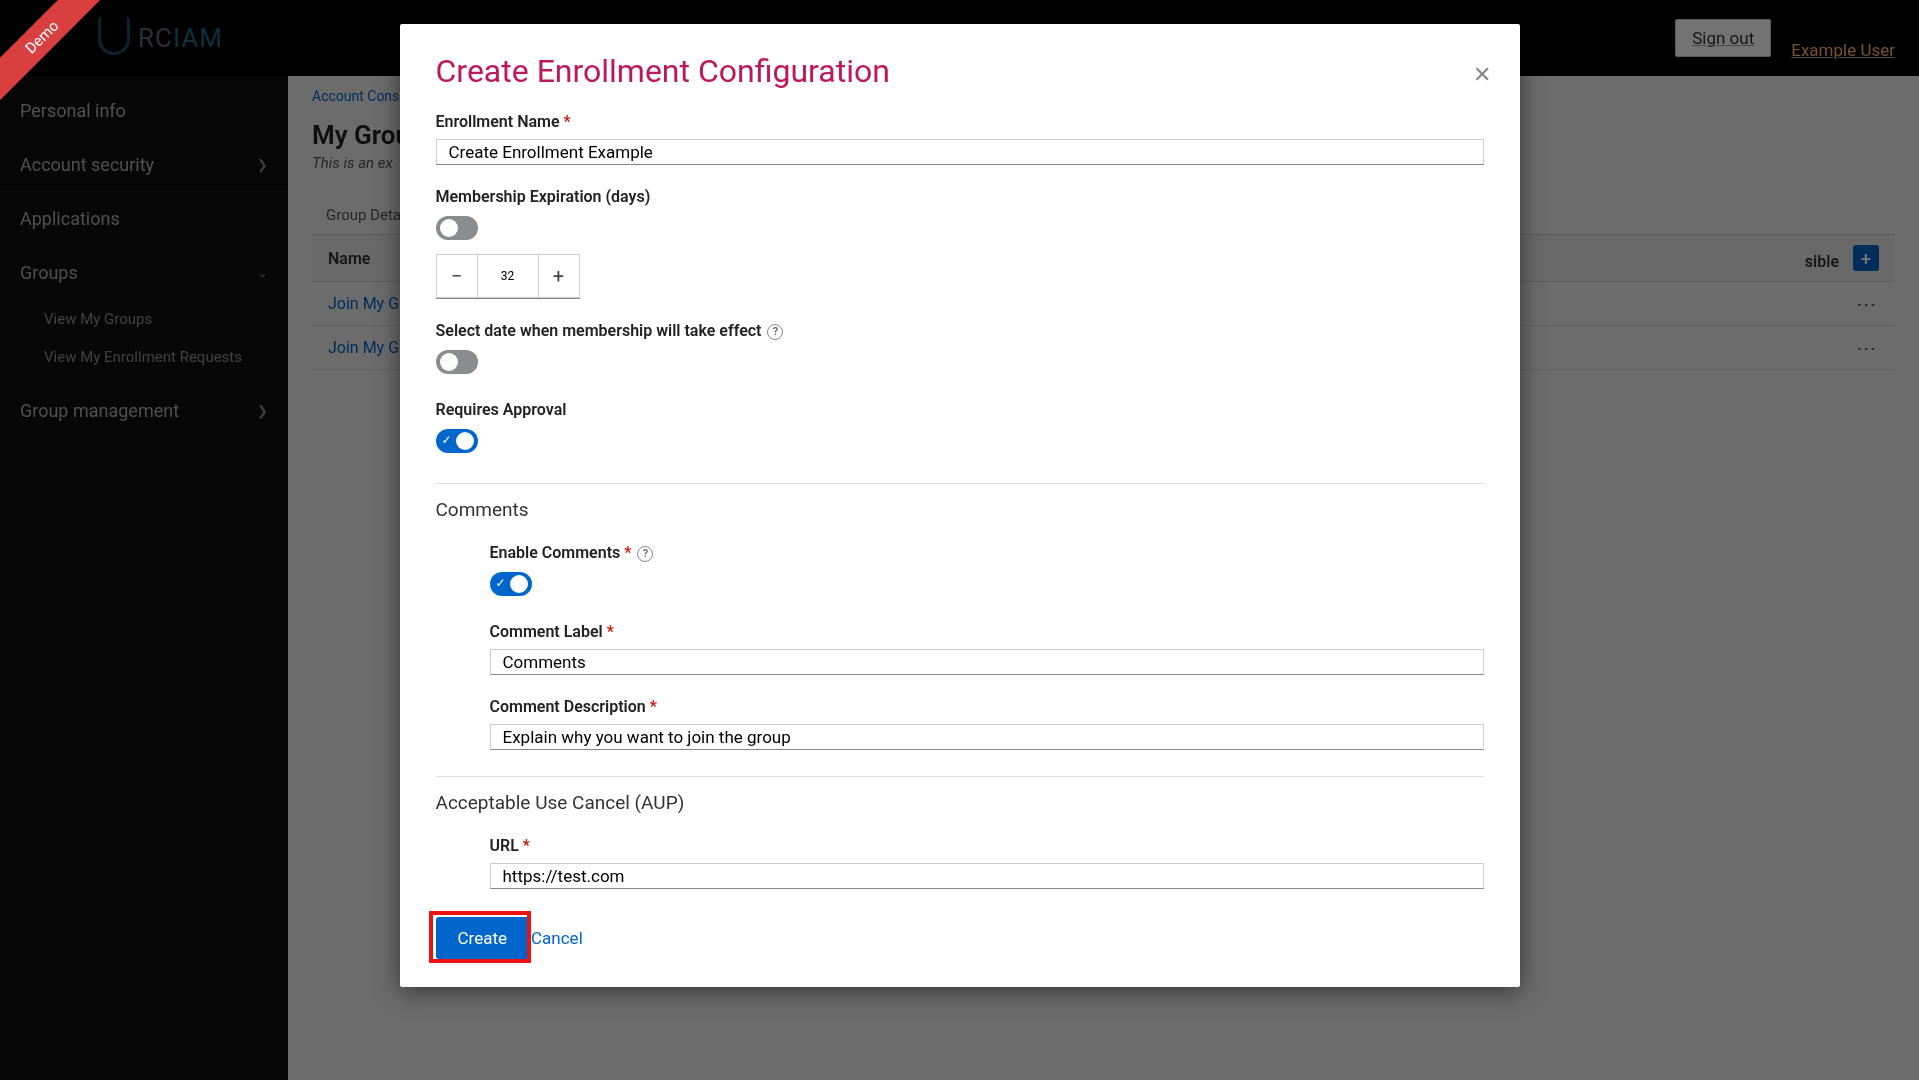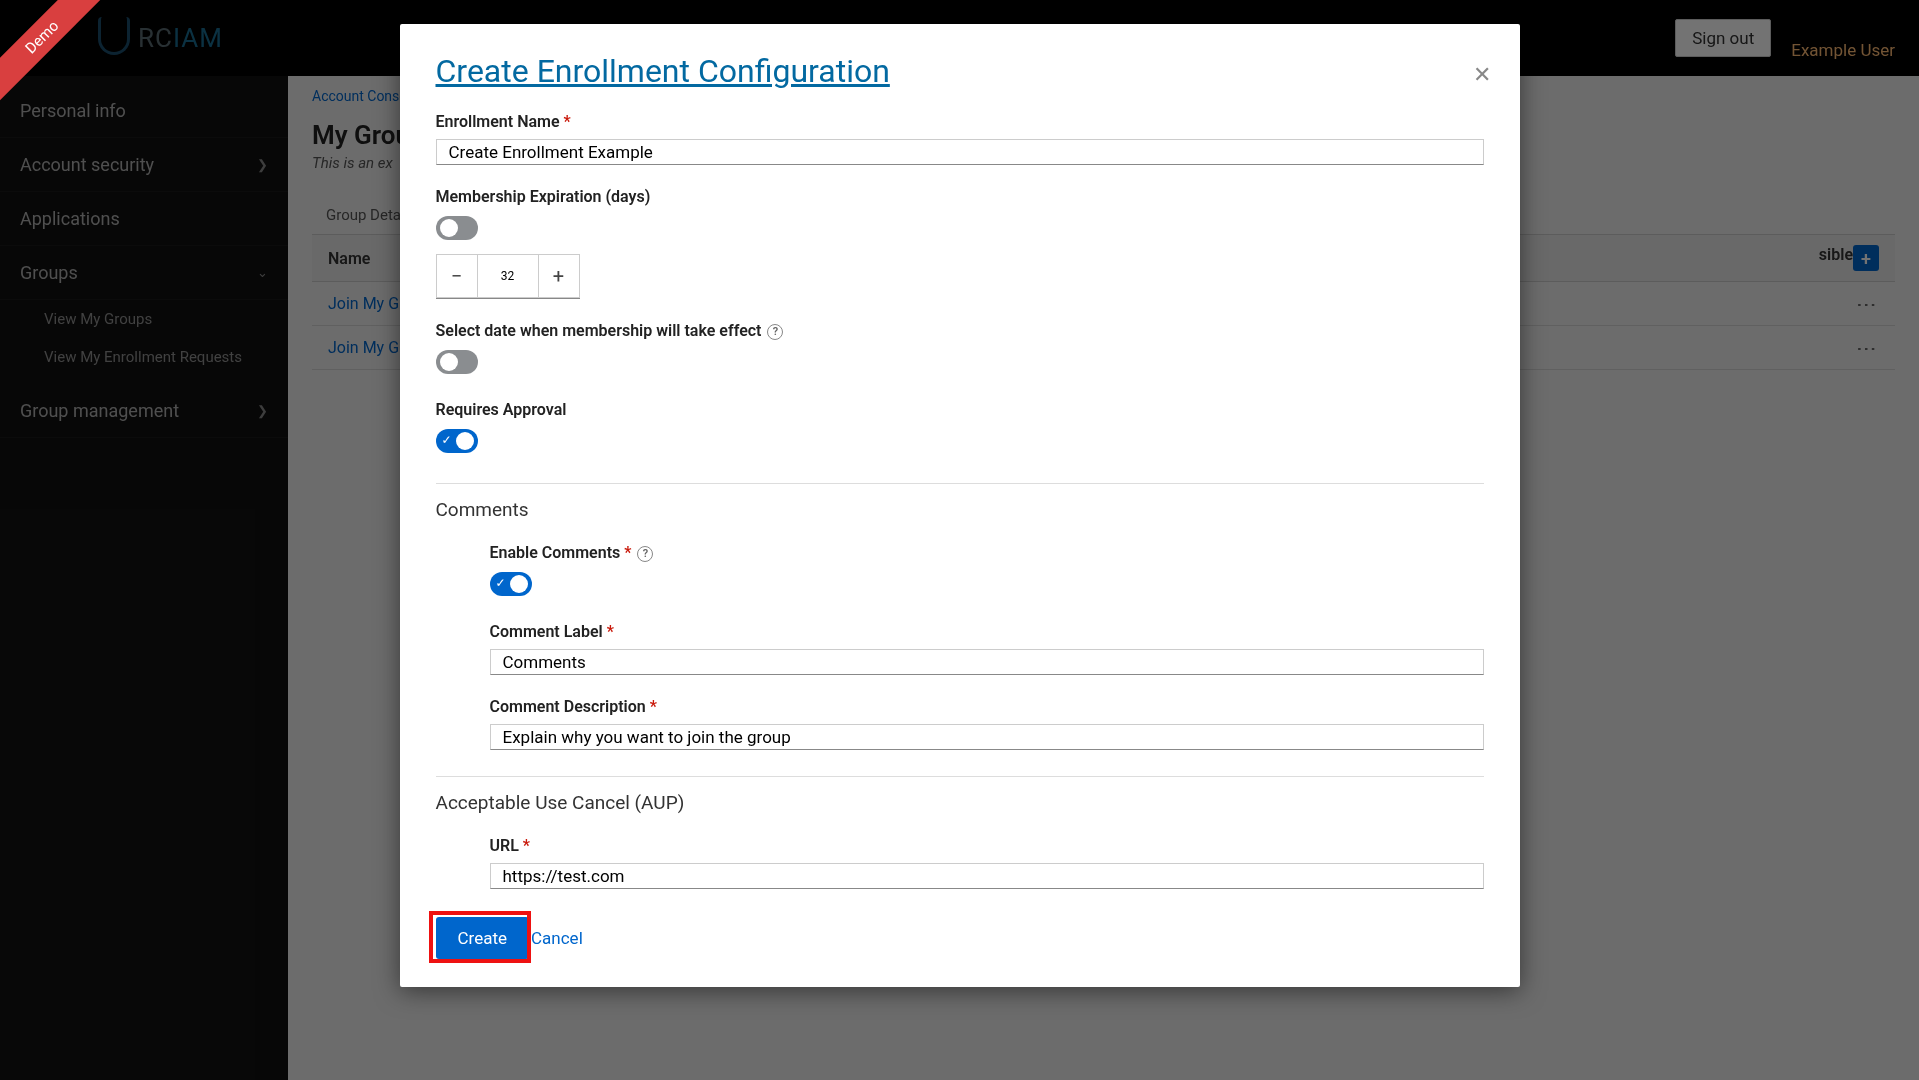--- a/index.html
+++ b/index.html
@@ -59,20 +59,21 @@
       font-weight: 400;
       letter-spacing: 1px;
     }
     .logo-text .grey { color: #5a6a72; }
     .logo-text .blue { color: #1a6e92; }
     .topbar-right {
       margin-left: auto;
       display: flex;
       align-items: center;
       gap: 20px;
+      text-decoration: underline;
     }
     .signout-btn {
       background: #fff;
       color: #333;
       border: 1px solid #ccc;
       padding: 8px 16px;
       font-size: 17px;
       border-radius: 2px;
       cursor: pointer;
     }
@@ -206,23 +207,22 @@
       width: 1120px;
       background: #fff;
       border-radius: 2px;
       z-index: 500;
       padding: 28px 36px;
       box-shadow: 0 4px 24px rgba(0,0,0,0.5);
     }
     .modal-title {
       font-size: 32px;
       font-weight: 400;
-      color: #0369a1;
+      color: #be185d;
       margin-bottom: 14px;
-      text-decoration: underline;
     }
     .modal-close {
       position: absolute;
       top: 38px;
       right: 28px;
       font-size: 22px;
       color: #888;
       cursor: pointer;
     }
     .form-label {
@@ -404,21 +404,21 @@
 <div class="main">
   <div class="main-inner">
     <div class="breadcrumb">Account Conso</div>
     <div class="page-title">My Grou</div>
     <div class="page-sub">This is an ex</div>
     <div class="tabbar">
       <div class="tab">Group Details</div>
     </div>
     <div class="table-header-row">
       <span>Name</span>
-      <div style="display:flex;align-items:flex-start;gap:0">
+      <div style="display:flex;align-items:flex-end;gap:14px">
         <span>sible</span>
         <div class="add-btn">
             <span>+</span>
           </div>
       </div>
     </div>
     <div class="table-row">
       <span>Join My Grou</span>
       <span class="kebab">⋮</span>
     </div>

